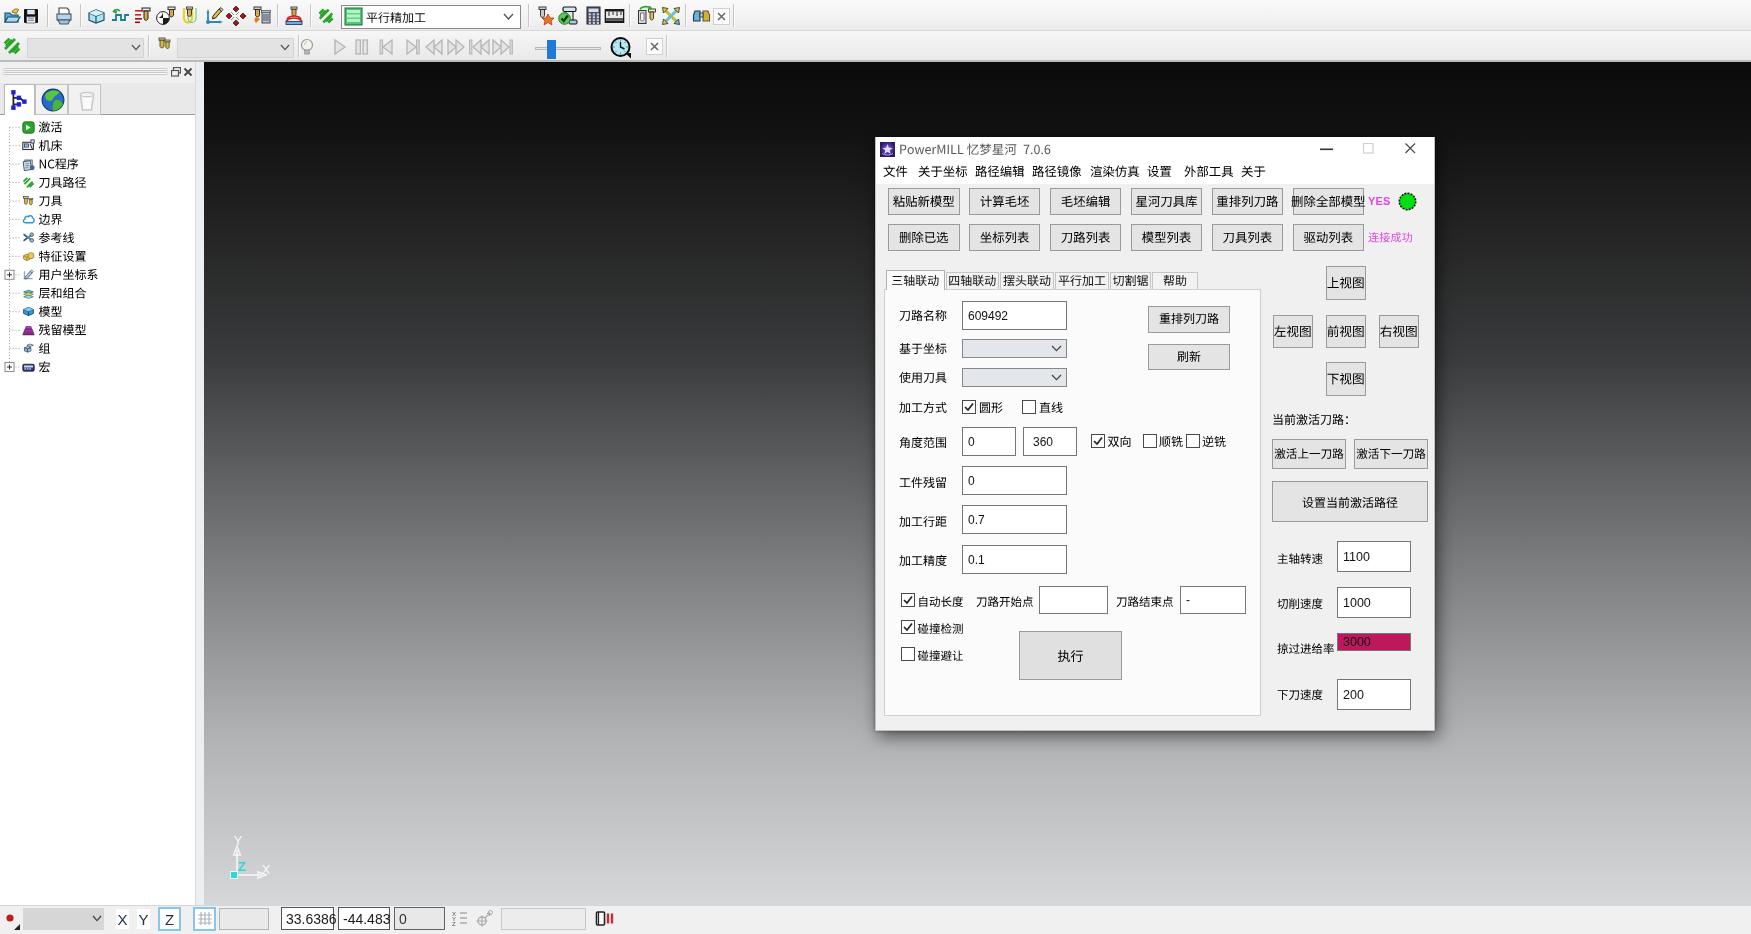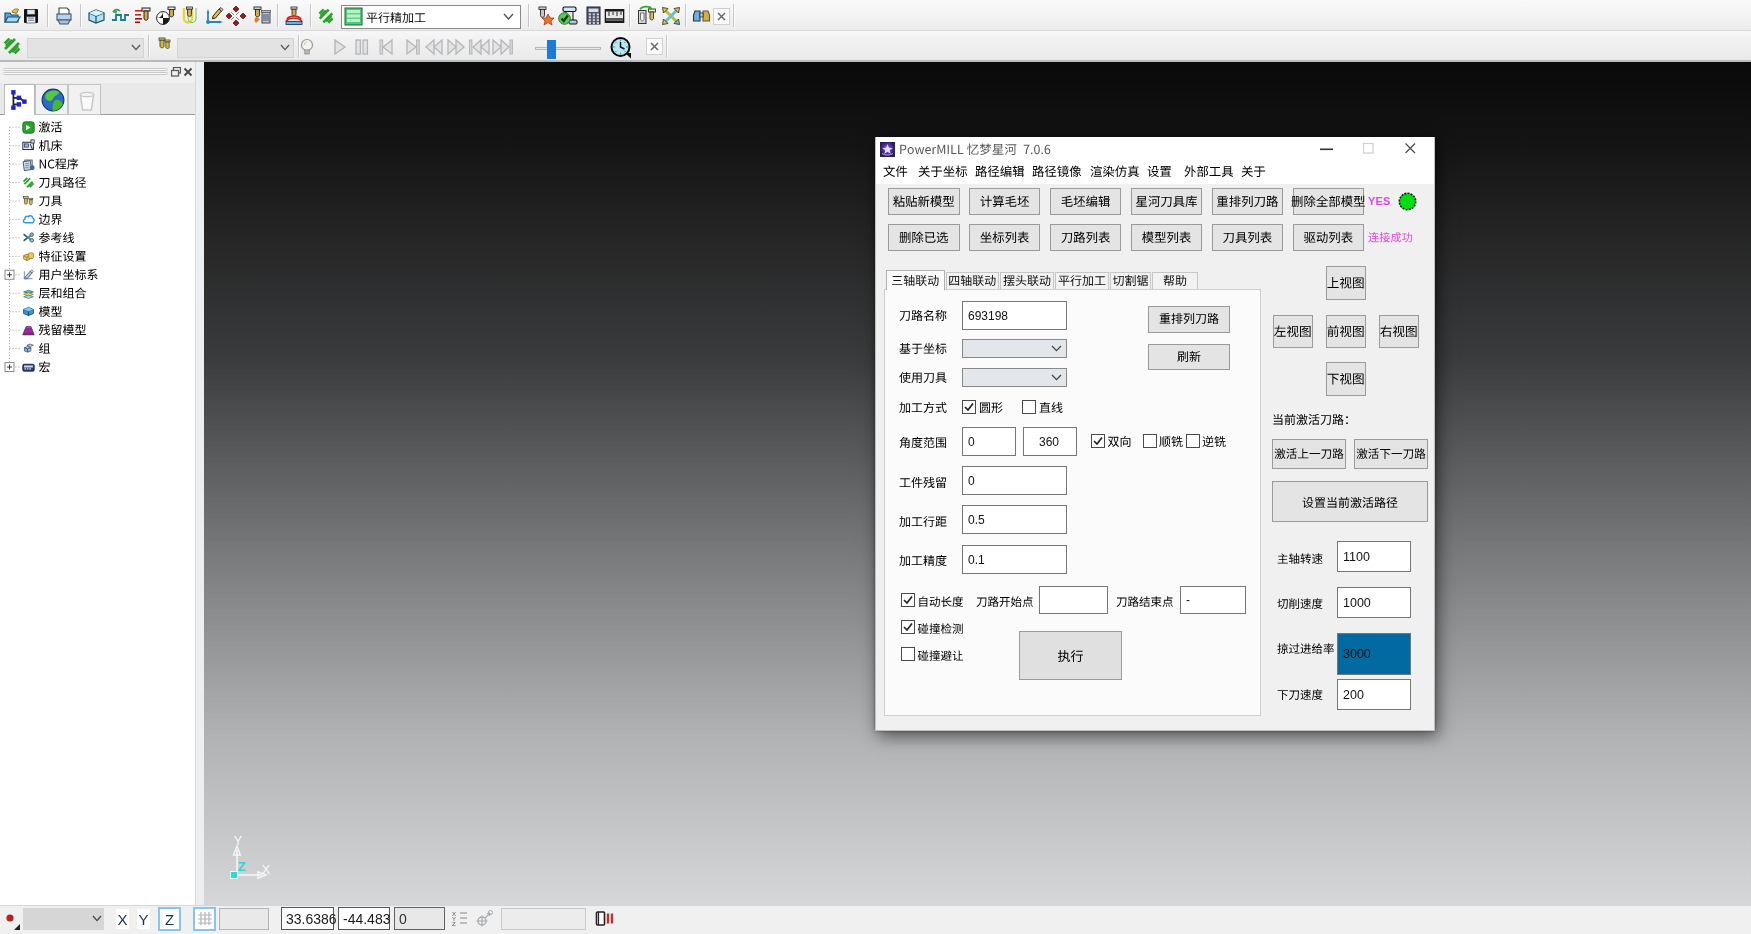--- a/index.html
+++ b/index.html
@@ -483,25 +483,25 @@
 <svg style="position:absolute;left:1398px;top:192px;z-index:12" width="19" height="19" viewBox="0 0 19 19">
     <circle cx="9.5" cy="9.5" r="8.2" fill="#00e010" stroke="#111" stroke-width="1.6" stroke-dasharray="2 1.2"></circle>
   </svg>
 <div style="position:absolute;left:884px;top:289px;width:376.5px;height:427px;background:#fbfbfb;border:1px solid #cfcfcf;z-index:11"></div>
 <div style="position:absolute;left:886px;top:269.5px;width:58.5px;height:20.5px;background:#fbfbfb;border:1px solid #b0b0b0;border-bottom:none;z-index:12"></div>
 <div style="position:absolute;left:945.5px;top:272px;width:53.5px;height:17px;background:#f2f2f2;border:1px solid #c6c6c6;border-bottom:none;z-index:11"></div>
 <div style="position:absolute;left:1000px;top:272px;width:54px;height:17px;background:#f2f2f2;border:1px solid #c6c6c6;border-bottom:none;z-index:11"></div>
 <div style="position:absolute;left:1055px;top:272px;width:54px;height:17px;background:#f2f2f2;border:1px solid #c6c6c6;border-bottom:none;z-index:11"></div>
 <div style="position:absolute;left:1110px;top:272px;width:41px;height:17px;background:#f2f2f2;border:1px solid #c6c6c6;border-bottom:none;z-index:11"></div>
 <div style="position:absolute;left:1152px;top:272px;width:46px;height:17px;background:#f2f2f2;border:1px solid #c6c6c6;border-bottom:none;z-index:11"></div>
-<div style="position:absolute;left:962px;top:301px;width:105px;height:29px;background:#fff;border:1px solid #767676;z-index:12;font-size:12px;color:#111;display:flex;align-items:center;padding-left:5px;font-family:Liberation Sans">693198</div>
+<div style="position:absolute;left:962px;top:301px;width:105px;height:29px;background:#fff;border:1px solid #767676;z-index:12;font-size:12px;color:#111;display:flex;align-items:center;padding-left:5px;font-family:Liberation Sans">609492</div>
 <div style="position:absolute;left:962px;top:427px;width:54px;height:29px;background:#fff;border:1px solid #767676;z-index:12;font-size:12px;color:#111;display:flex;align-items:center;padding-left:5px;font-family:Liberation Sans">0</div>
-<div style="position:absolute;left:1023px;top:427px;width:54px;height:29px;background:#fff;border:1px solid #767676;z-index:12;font-size:12px;color:#111;display:flex;align-items:center;padding-left:15px;font-family:Liberation Sans">360</div>
+<div style="position:absolute;left:1023px;top:427px;width:54px;height:29px;background:#fff;border:1px solid #767676;z-index:12;font-size:12px;color:#111;display:flex;align-items:center;padding-left:9px;font-family:Liberation Sans">360</div>
 <div style="position:absolute;left:962px;top:466px;width:105px;height:29px;background:#fff;border:1px solid #767676;z-index:12;font-size:12px;color:#111;display:flex;align-items:center;padding-left:5px;font-family:Liberation Sans">0</div>
-<div style="position:absolute;left:962px;top:505px;width:105px;height:29px;background:#fff;border:1px solid #767676;z-index:12;font-size:12px;color:#111;display:flex;align-items:center;padding-left:5px;font-family:Liberation Sans">0.5</div>
+<div style="position:absolute;left:962px;top:505px;width:105px;height:29px;background:#fff;border:1px solid #767676;z-index:12;font-size:12px;color:#111;display:flex;align-items:center;padding-left:5px;font-family:Liberation Sans">0.7</div>
 <div style="position:absolute;left:962px;top:545px;width:105px;height:29px;background:#fff;border:1px solid #767676;z-index:12;font-size:12px;color:#111;display:flex;align-items:center;padding-left:5px;font-family:Liberation Sans">0.1</div>
 <div style="position:absolute;left:1039px;top:586px;width:69px;height:28px;background:#fff;border:1px solid #767676;z-index:12;font-size:12px;color:#111;display:flex;align-items:center;padding-left:5px;font-family:Liberation Sans"></div>
 <div style="position:absolute;left:1180px;top:586px;width:66px;height:28px;background:#fff;border:1px solid #767676;z-index:12;font-size:12px;color:#111;display:flex;align-items:center;padding-left:5px;font-family:Liberation Sans">-</div>
 <div style="position:absolute;left:962px;top:339px;width:105px;height:19px;background:#e3e6ea;border:1px solid #888;z-index:12"></div>
 <svg style="position:absolute;left:1051px;top:345px;z-index:13" width="11" height="8" viewBox="0 0 11 8">
     <path d="M1 1 L5.5 5.6 L10 1" fill="none" stroke="#444" stroke-width="1.3"></path>
   </svg>
 <div style="position:absolute;left:962px;top:368px;width:105px;height:19px;background:#e3e6ea;border:1px solid #888;z-index:12"></div>
 <svg style="position:absolute;left:1051px;top:374px;z-index:13" width="11" height="8" viewBox="0 0 11 8">
     <path d="M1 1 L5.5 5.6 L10 1" fill="none" stroke="#444" stroke-width="1.3"></path>
@@ -532,21 +532,21 @@
 <div style="position:absolute;left:1325.5px;top:266px;width:40.5px;height:34px;background:#e4e4e4;border:1px solid #9a9a9a;z-index:11"></div>
 <div style="position:absolute;left:1272.5px;top:315px;width:40.5px;height:33px;background:#e4e4e4;border:1px solid #9a9a9a;z-index:11"></div>
 <div style="position:absolute;left:1325.5px;top:315px;width:40.5px;height:33px;background:#e4e4e4;border:1px solid #9a9a9a;z-index:11"></div>
 <div style="position:absolute;left:1378.5px;top:315px;width:40.5px;height:33px;background:#e4e4e4;border:1px solid #9a9a9a;z-index:11"></div>
 <div style="position:absolute;left:1325.5px;top:362px;width:40.5px;height:34px;background:#e4e4e4;border:1px solid #9a9a9a;z-index:11"></div>
 <div style="position:absolute;left:1272px;top:439px;width:74px;height:30px;background:#e4e4e4;border:1px solid #9a9a9a;z-index:11"></div>
 <div style="position:absolute;left:1354px;top:439px;width:74px;height:30px;background:#e4e4e4;border:1px solid #9a9a9a;z-index:11"></div>
 <div style="position:absolute;left:1272px;top:481px;width:156px;height:41px;background:#e4e4e4;border:1px solid #9a9a9a;z-index:11"></div>
 <div style="position:absolute;left:1337px;top:541px;width:74px;height:31px;background:#fff;border:1px solid #767676;z-index:12;font-size:12.5px;color:#111;display:flex;align-items:center;padding-left:5px;font-family:Liberation Sans">1100</div>
 <div style="position:absolute;left:1337px;top:587px;width:74px;height:31px;background:#fff;border:1px solid #767676;z-index:12;font-size:12.5px;color:#111;display:flex;align-items:center;padding-left:5px;font-family:Liberation Sans">1000</div>
-<div style="position:absolute;left:1337px;top:633px;width:74px;height:42px;background:#0369a1;border:1px solid #767676;z-index:12;font-size:12.5px;color:#111;display:flex;align-items:center;padding-left:5px;font-family:Liberation Sans">3000</div>
+<div style="position:absolute;left:1337px;top:633px;width:74px;height:18px;background:#be185d;border:1px solid #767676;z-index:12;font-size:12.5px;color:#111;display:flex;align-items:center;padding-left:5px;font-family:Liberation Sans">3000</div>
 <div style="position:absolute;left:1337px;top:679px;width:74px;height:31px;background:#fff;border:1px solid #767676;z-index:12;font-size:12.5px;color:#111;display:flex;align-items:center;padding-left:5px;font-family:Liberation Sans">200</div>
 <div style="position:absolute;left:1368px;top:195px;font-family:Liberation Sans, sans-serif;font-weight:bold;font-size:11px;color:#e245e2;z-index:12;letter-spacing:0.2px">YES</div>
 <svg id="txt" width="1751" height="934" viewBox="0 0 1751 934" style="position:absolute;left:0;top:0;pointer-events:none;z-index:50">
 <defs>
 <path id="g0" d="M340 551H517V471H340ZM340 682H517V604H340ZM64 786C114 750 173 696 203 659L249 708C219 744 157 794 107 829ZM35 509C83 478 144 432 173 402L218 453C187 483 125 527 77 555ZM46 -26 107 -65C148 25 197 146 232 248L179 286C140 177 85 50 46 -26ZM692 841C674 685 640 534 582 432V738H444L479 830L401 841C396 811 384 771 374 738H278V415H575C590 403 614 377 624 366C640 392 655 422 669 454C684 359 708 257 748 163C707 82 653 16 579 -35C594 -46 620 -70 629 -81C692 -32 742 25 781 93C817 27 863 -33 922 -79C932 -61 956 -32 970 -19C905 27 855 91 817 164C867 277 896 415 914 579H960V648H728C741 706 752 768 760 830ZM366 394 390 339H237V276H336V240C336 167 322 50 198 -37C215 -49 238 -68 250 -81C345 -12 381 74 393 151H509C504 53 498 14 488 3C482 -4 475 -6 462 -6C450 -6 417 -5 381 -2C391 -18 397 -44 399 -64C436 -66 474 -65 494 -64C516 -62 532 -56 546 -40C564 -18 570 39 577 185C578 194 578 213 578 213H400V238V276H612V339H462C453 362 441 389 429 410ZM849 579C836 451 816 339 782 244C742 348 720 462 707 566L711 579Z"></path>
 <path id="g1" d="M91 774C152 741 236 693 278 662L322 724C279 752 194 798 133 827ZM42 499C103 466 186 418 227 390L269 452C226 480 142 525 83 554ZM65 -16 129 -67C188 26 258 151 311 257L256 306C198 193 119 61 65 -16ZM320 547V475H609V309H392V-79H462V-36H819V-74H891V309H680V475H957V547H680V722C767 737 848 756 914 778L854 836C743 797 540 765 367 747C375 730 385 701 389 683C460 690 535 699 609 710V547ZM462 32V240H819V32Z"></path>
 <path id="g2" d="M498 783V462C498 307 484 108 349 -32C366 -41 395 -66 406 -80C550 68 571 295 571 462V712H759V68C759 -18 765 -36 782 -51C797 -64 819 -70 839 -70C852 -70 875 -70 890 -70C911 -70 929 -66 943 -56C958 -46 966 -29 971 0C975 25 979 99 979 156C960 162 937 174 922 188C921 121 920 68 917 45C916 22 913 13 907 7C903 2 895 0 887 0C877 0 865 0 858 0C850 0 845 2 840 6C835 10 833 29 833 62V783ZM218 840V626H52V554H208C172 415 99 259 28 175C40 157 59 127 67 107C123 176 177 289 218 406V-79H291V380C330 330 377 268 397 234L444 296C421 322 326 429 291 464V554H439V626H291V840Z"></path>
 <path id="g3" d="M544 607V455H240V384H507C436 249 313 118 192 52C210 39 233 12 246 -7C356 61 467 180 544 313V-80H619V313C698 188 809 70 913 3C925 23 950 50 968 64C851 129 726 257 650 384H941V455H619V607ZM467 825C488 790 509 746 524 710H118V453C118 309 111 107 32 -36C50 -43 83 -66 97 -77C179 74 193 299 193 452V639H950V710H612C598 748 570 804 544 845Z"></path>
 <path id="g4" d="M101 0H188V385C188 462 181 540 177 614H181L260 463L527 0H622V733H534V352C534 276 541 193 547 120H542L463 271L195 733H101Z"></path>
 <path id="g5" d="M377 -13C472 -13 544 25 602 92L551 151C504 99 451 68 381 68C241 68 153 184 153 369C153 552 246 665 384 665C447 665 495 637 534 596L584 656C542 703 472 746 383 746C197 746 58 603 58 366C58 128 194 -13 377 -13Z"></path>

